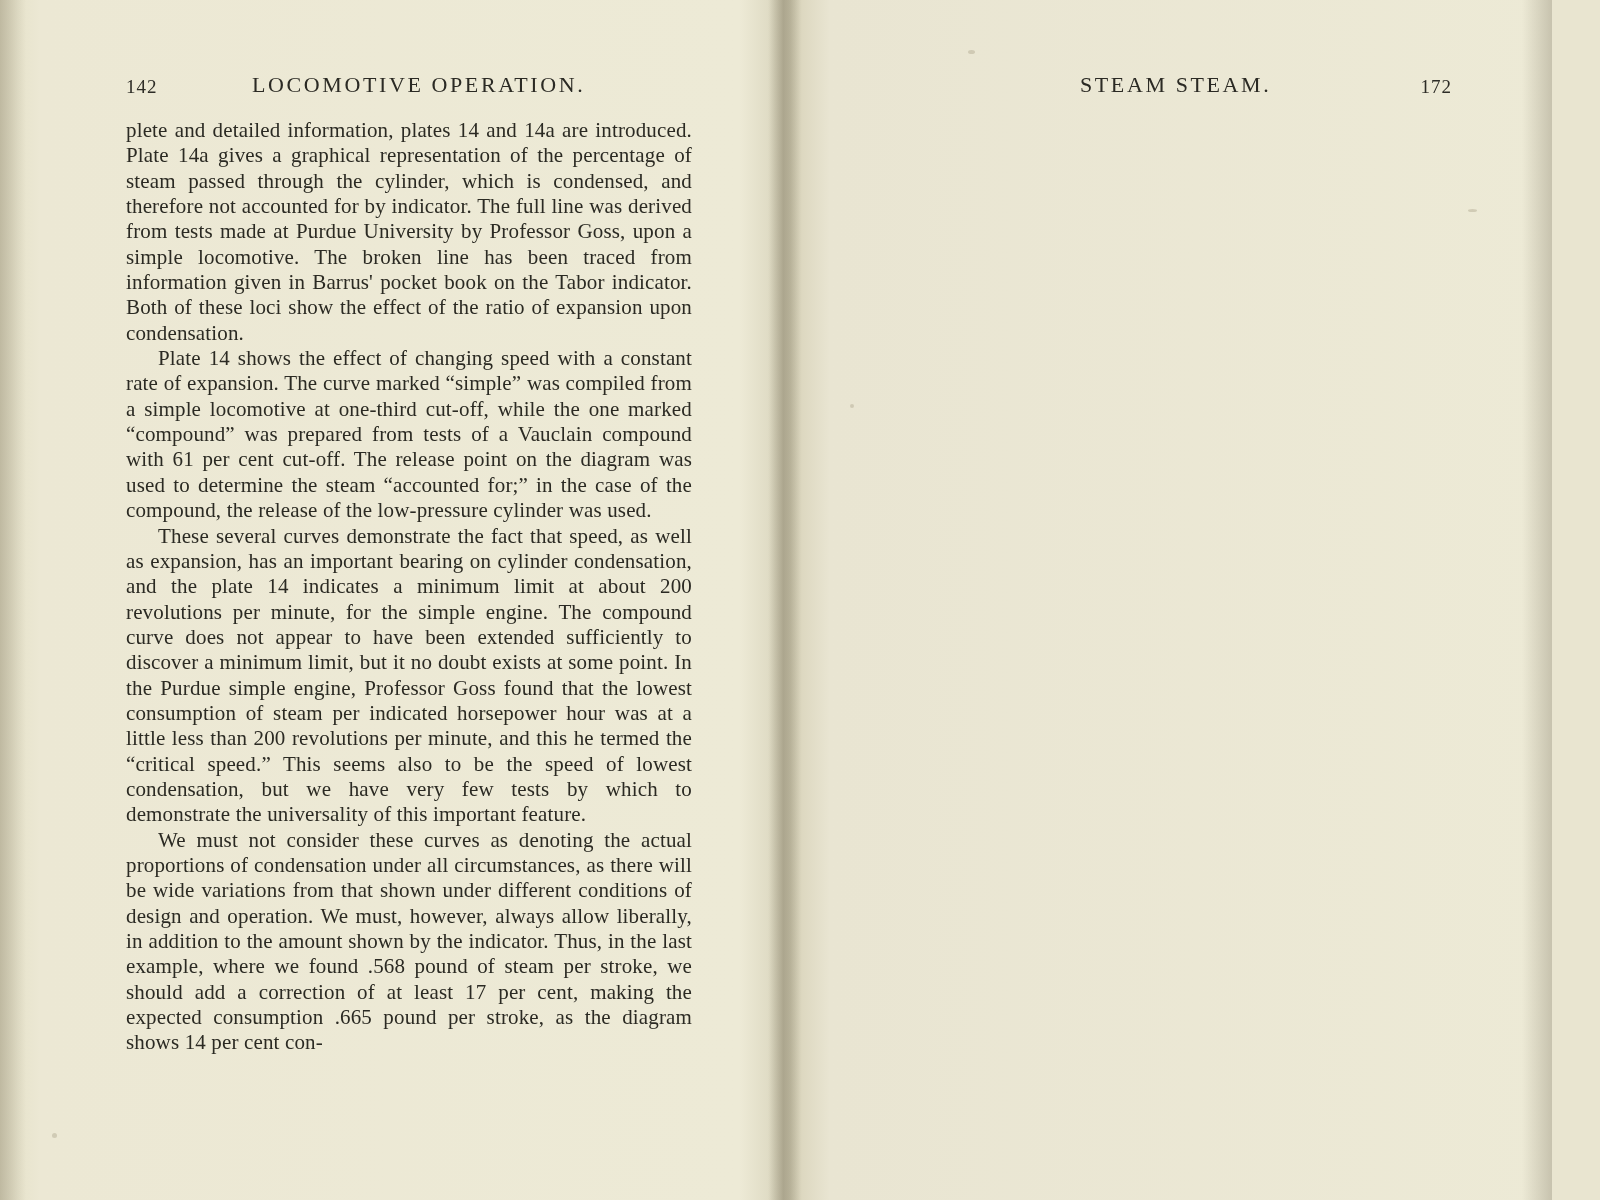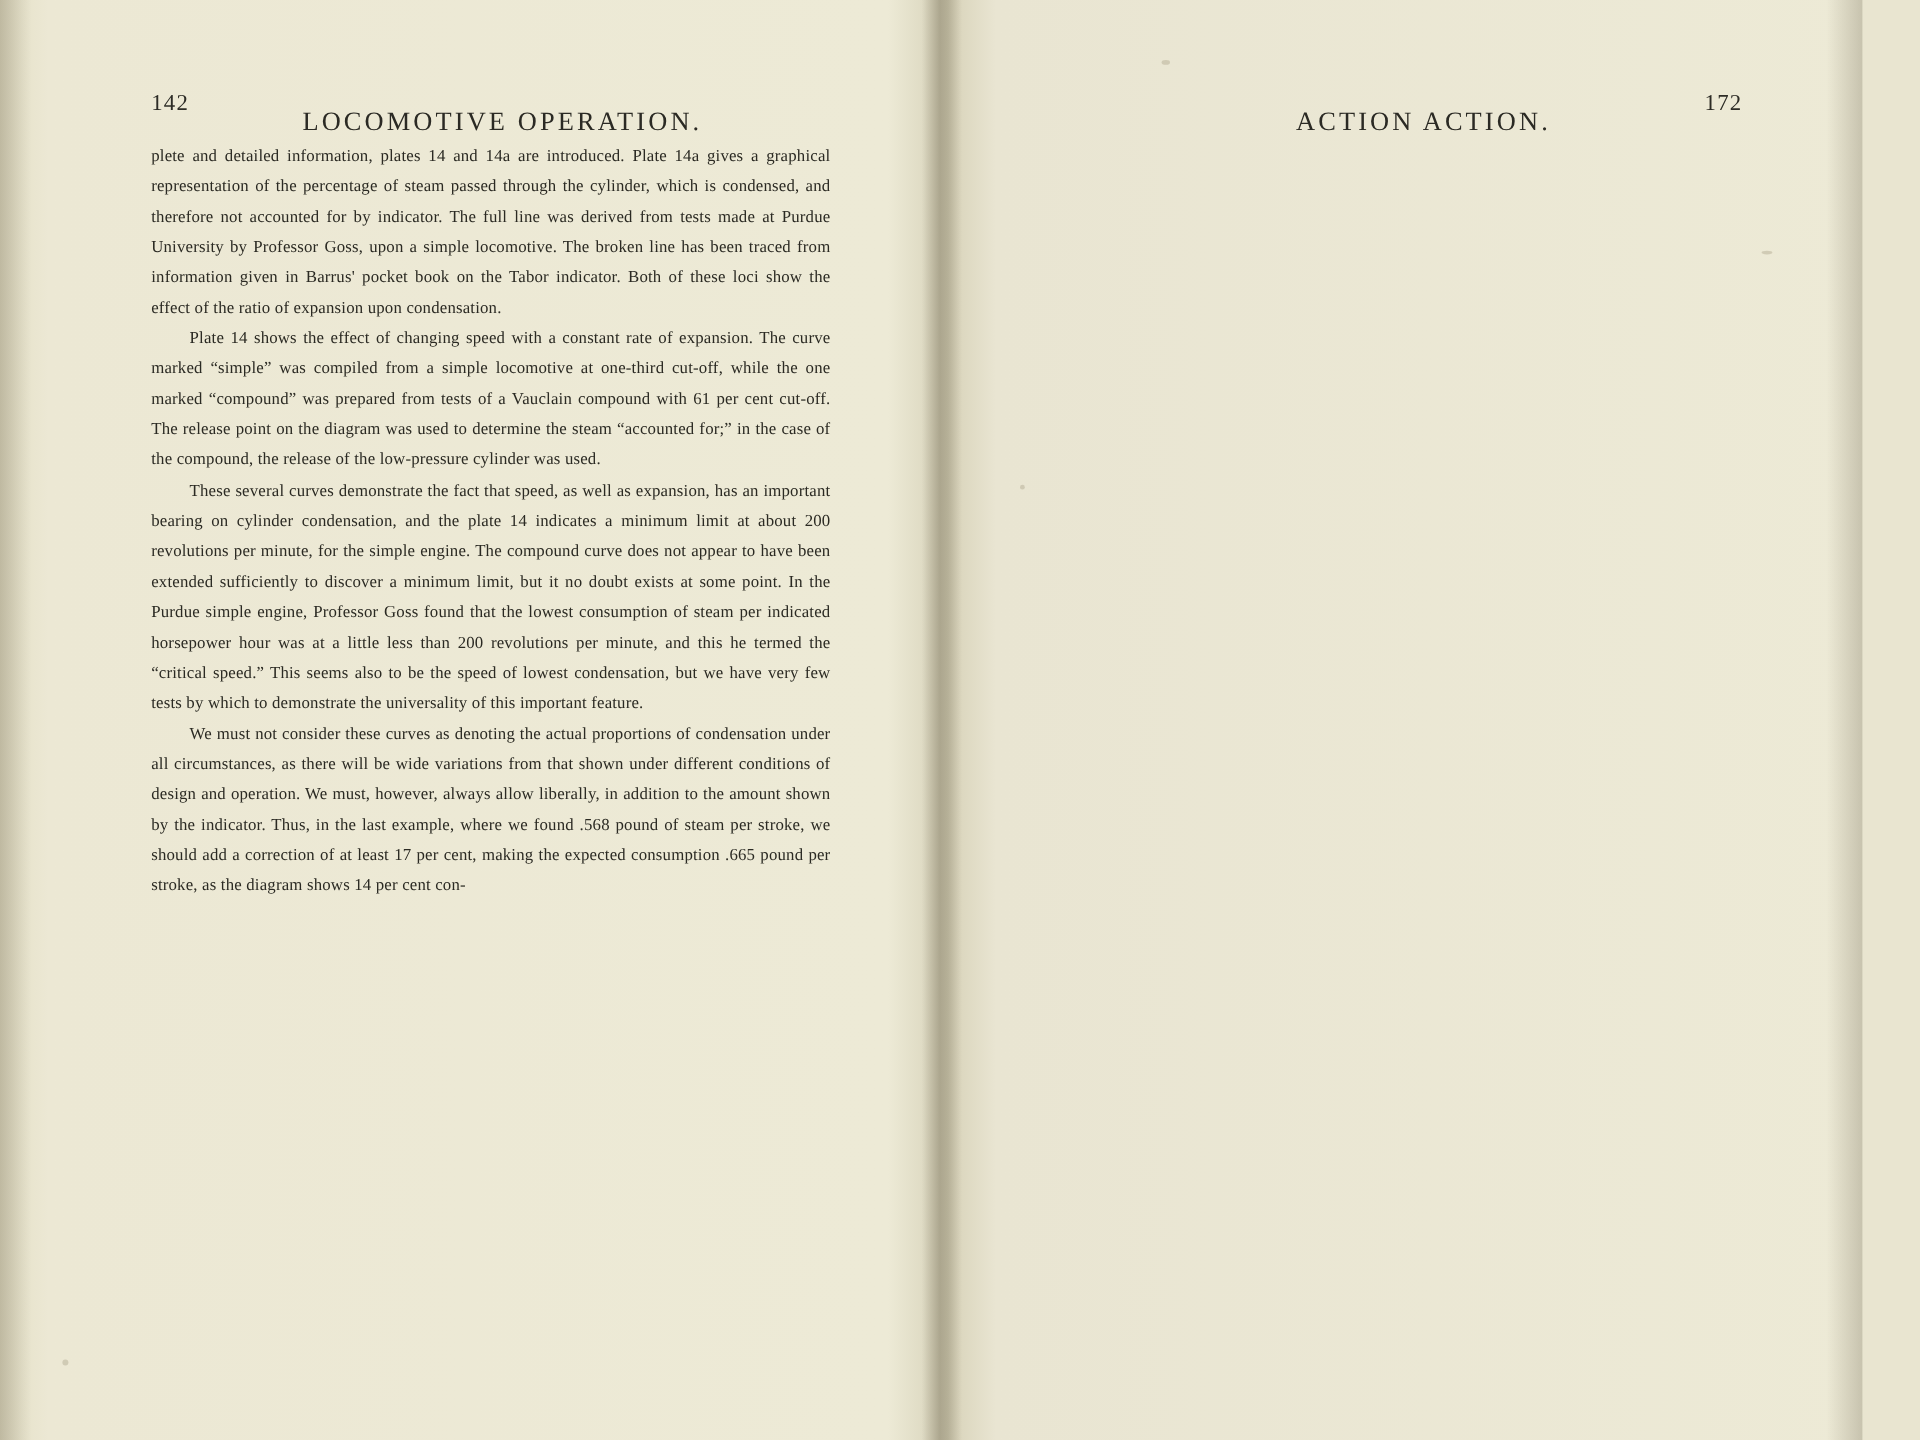--- a/index.html
+++ b/index.html
@@ -83,29 +83,28 @@
   .folio-left  { left: 126px; }
   .folio-right { right: 148px; }
 
   .rh-title {
     position: absolute;
     top: 0;
     font-size: 22px;
     letter-spacing: 2.6px;
     color: #2b2a24;
     white-space: nowrap;
-    margin-top: 16px;
   }
   .rh-title-left  { left: 252px; }
   .rh-title-right { left: 280px; }
 
   .column {
     position: absolute;
     top: 118px;
-    font-size: 14px;
+    font-size: 21px;
     line-height: 25.35px;
     color: #2b2a23;
     text-align: justify;
     text-justify: inter-word;
     letter-spacing: 0.15px;
   }
   .col-left  { left: 126px; width: 566px; }
 
   .column p {
     margin: 0;
@@ -139,20 +138,20 @@
       <p class="noindent">plete and detailed information, plates 14 and 14a are introduced. Plate 14a gives a graphical representation of the percentage of steam passed through the cylinder, which is condensed, and therefore not accounted for by indicator. The full line was derived from tests made at Purdue University by Professor Goss, upon a simple locomotive. The broken line has been traced from information given in Barrus' pocket book on the Tabor indicator. Both of these loci show the effect of the ratio of expansion upon condensation.</p>
       <p>Plate 14 shows the effect of changing speed with a constant rate of expansion. The curve marked “simple” was compiled from a simple locomotive at one-third cut-off, while the one marked “compound” was prepared from tests of a Vauclain compound with 61 per cent cut-off. The release point on the diagram was used to determine the steam “accounted for;” in the case of the compound, the release of the low-pressure cylinder was used.</p>
       <p>These several curves demonstrate the fact that speed, as well as expansion, has an important bearing on cylinder condensation, and the plate 14 indicates a minimum limit at about 200 revolutions per minute, for the simple engine. The compound curve does not appear to have been extended sufficiently to discover a minimum limit, but it no doubt exists at some point. In the Purdue simple engine, Professor Goss found that the lowest consumption of steam per indicated horsepower hour was at a little less than 200 revolutions per minute, and this he termed the “critical speed.” This seems also to be the speed of lowest condensation, but we have very few tests by which to demonstrate the universality of this important feature.</p>
       <p>We must not consider these curves as denoting the actual proportions of condensation under all circumstances, as there will be wide variations from that shown under different conditions of design and operation. We must, however, always allow liberally, in addition to the amount shown by the indicator. Thus, in the last example, where we found .568 pound of steam per stroke, we should add a correction of at least 17 per cent, making the expected consumption .665 pound per stroke, as the diagram shows 14 per cent con-</p>
     </div>
   </div>
 
   <div class="page page-right">
     <div class="running-head">
       <div class="rh-inner">
-        <span class="rh-title rh-title-right">ACTION ACTION.</span>
+        <span class="rh-title rh-title-right">STEAM STEAM.</span>
         <span class="folio folio-right">172</span>
       </div>
     </div>
 
   </div>
 
 </div>
 
 </body></html>

